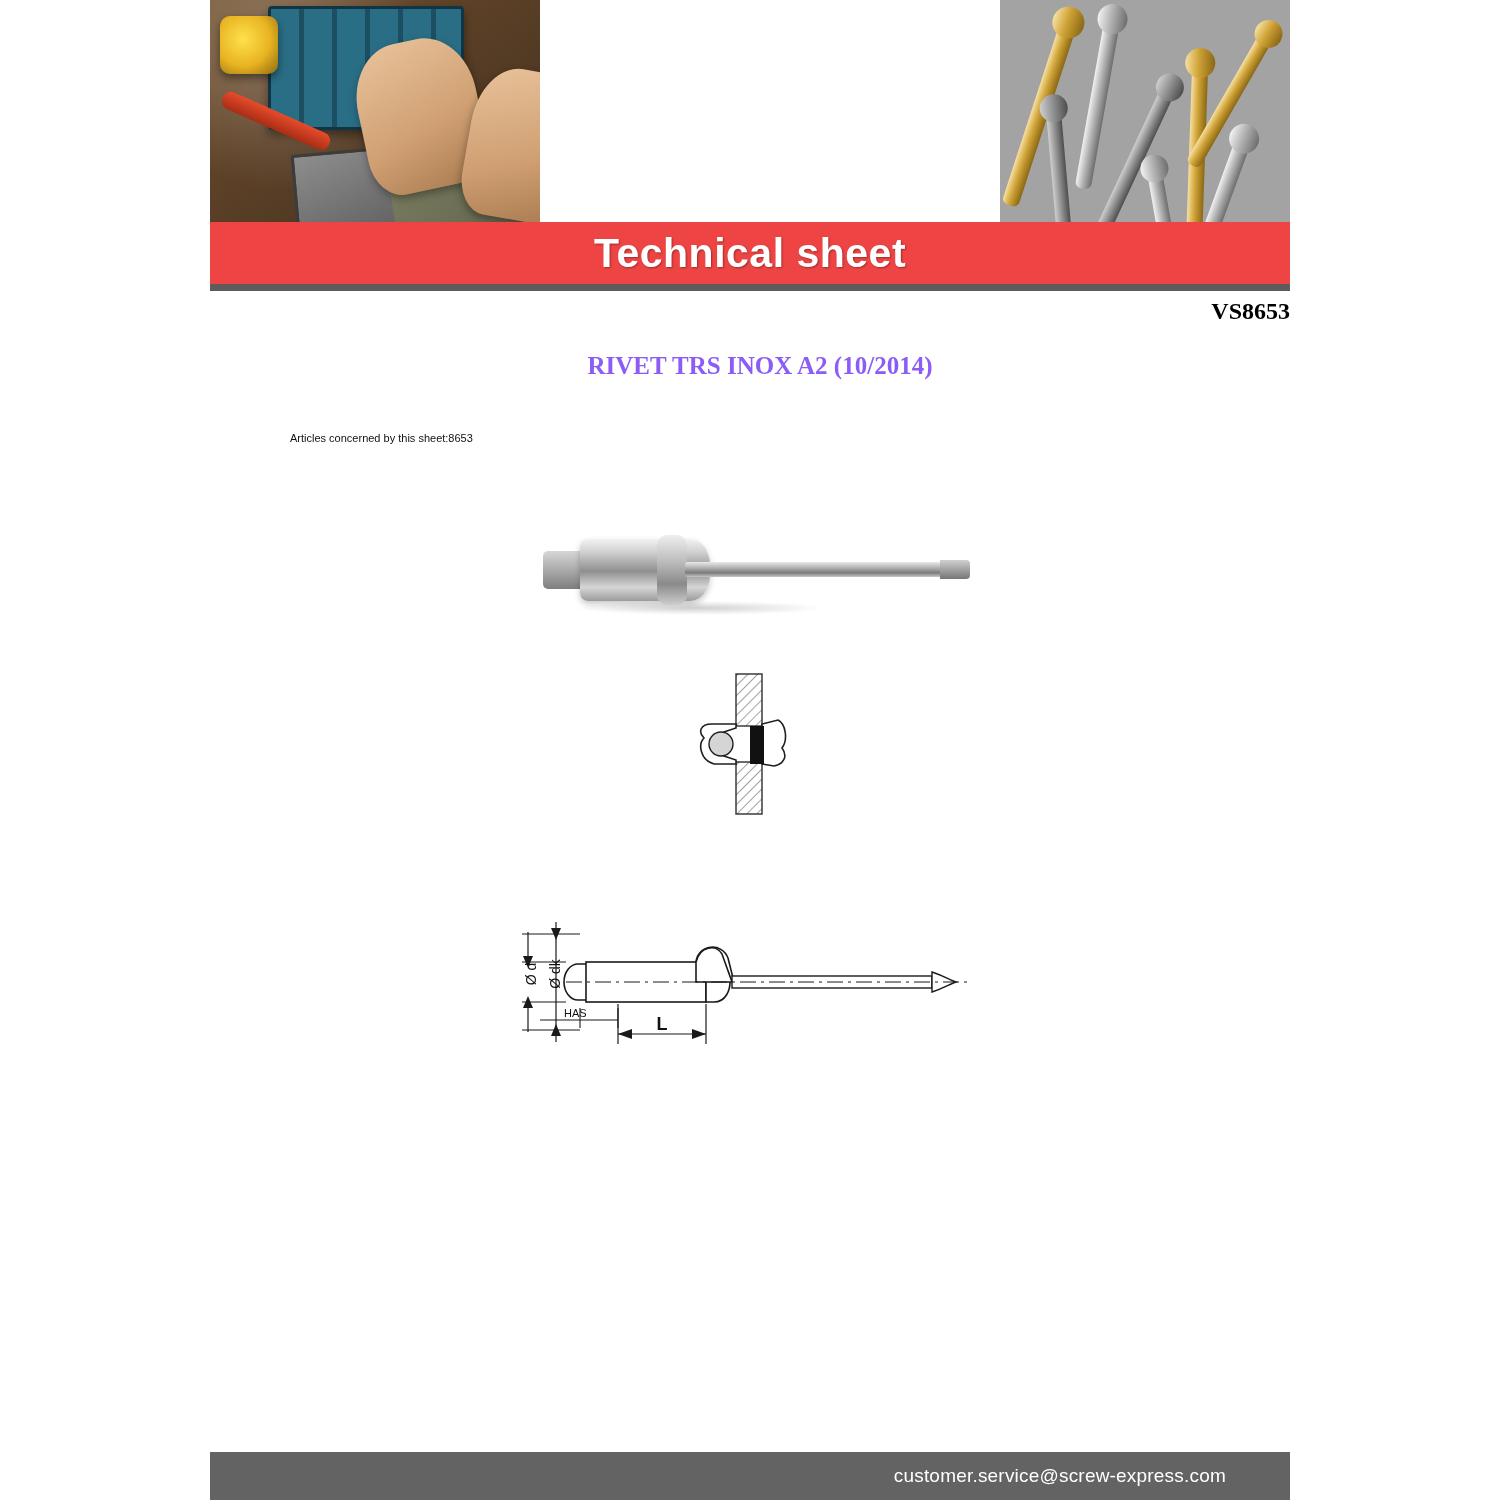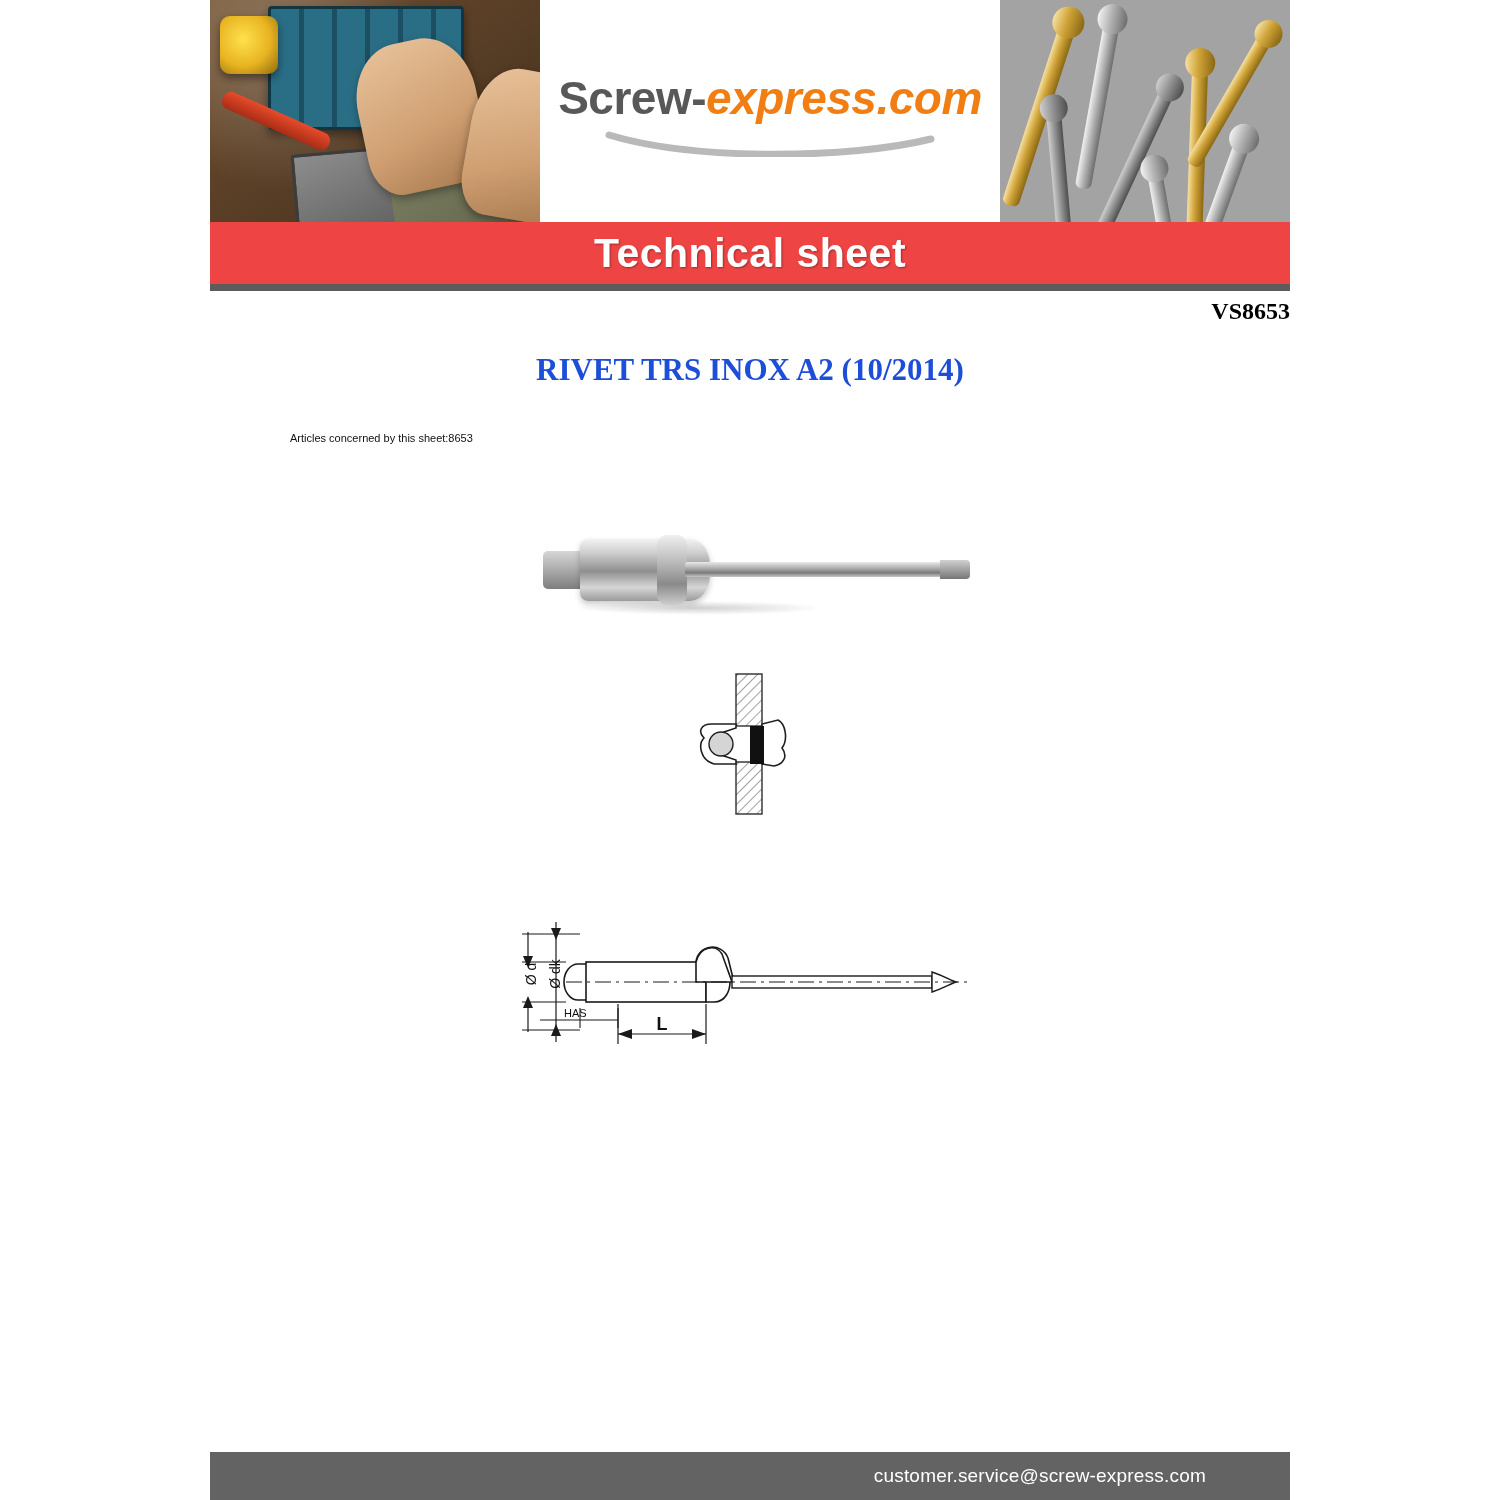--- a/index.html
+++ b/index.html
@@ -168,28 +168,28 @@
     top: 298px;
     width: 1080px;
     text-align: right;
     font-family: "Liberation Serif", serif;
     font-weight: bold;
     font-size: 24px;
     color: #000000;
   }
   .doc-title {
     position: absolute;
-    left: 210px;
+    left: 220px;
     top: 352px;
     width: 1080px;
     text-align: center;
     font-family: "Liberation Serif", serif;
     font-weight: bold;
-    font-size: 31px;
-    color: #1d4ed8;
+    font-size: 25px;
+    color: #8b5cf6;
   }
   .articles-line {
     position: absolute;
     left: 290px;
     top: 432px;
     font-size: 11px;
     color: #111111;
   }
 
   
@@ -269,21 +269,21 @@
     width: 1080px;
     height: 48px;
     background: #636363;
     display: flex;
     align-items: center;
     justify-content: flex-end;
   }
   .footer-text {
     color: #ffffff;
     font-size: 19px;
-    padding-right: 84px;
+    padding-right: 64px;
     letter-spacing: 0.2px;
   }
   .side-white-left {
     position: absolute;
     left: 0; top: 0; width: 210px; height: 1500px;
     background: #ffffff;
   }
   .side-white-right {
     position: absolute;
     left: 1290px; top: 0; width: 210px; height: 1500px;
@@ -356,28 +356,20 @@
           </g>
           <g transform="rotate(-100 160 200)">
             <rect x="30" y="192" width="160" height="15" rx="6" fill="url(#gScrewSilver)"></rect>
             <circle cx="192" cy="200" r="14" fill="url(#gScrewSilver)"></circle>
           </g>
         </g>
         <rect x="0" y="0" width="290" height="228" fill="none"></rect>
       </svg>
     </div>
 
-    <div class="hb-logo">
-      <div class="logo-text">
-        <span>Screw</span><span>-</span><span class="accent">express.com</span>
-      </div>
-      <svg class="logo-swoosh" viewBox="0 0 330 26">
-        <path d="M4 4 C 90 30, 245 28, 326 8" stroke="#b9b9b9" stroke-width="7" fill="none" stroke-linecap="round"></path>
-      </svg>
-    </div>
   </div>
 
   <div class="title-bar">
     <div class="title-bar-text">Technical sheet</div>
   </div>
   <div class="title-underline"></div>
 
   <div class="doc-ref">VS8653</div>
   <div class="doc-title">RIVET TRS INOX A2 (10/2014)</div>
   <div class="articles-line">Articles concerned by this sheet:8653</div>

